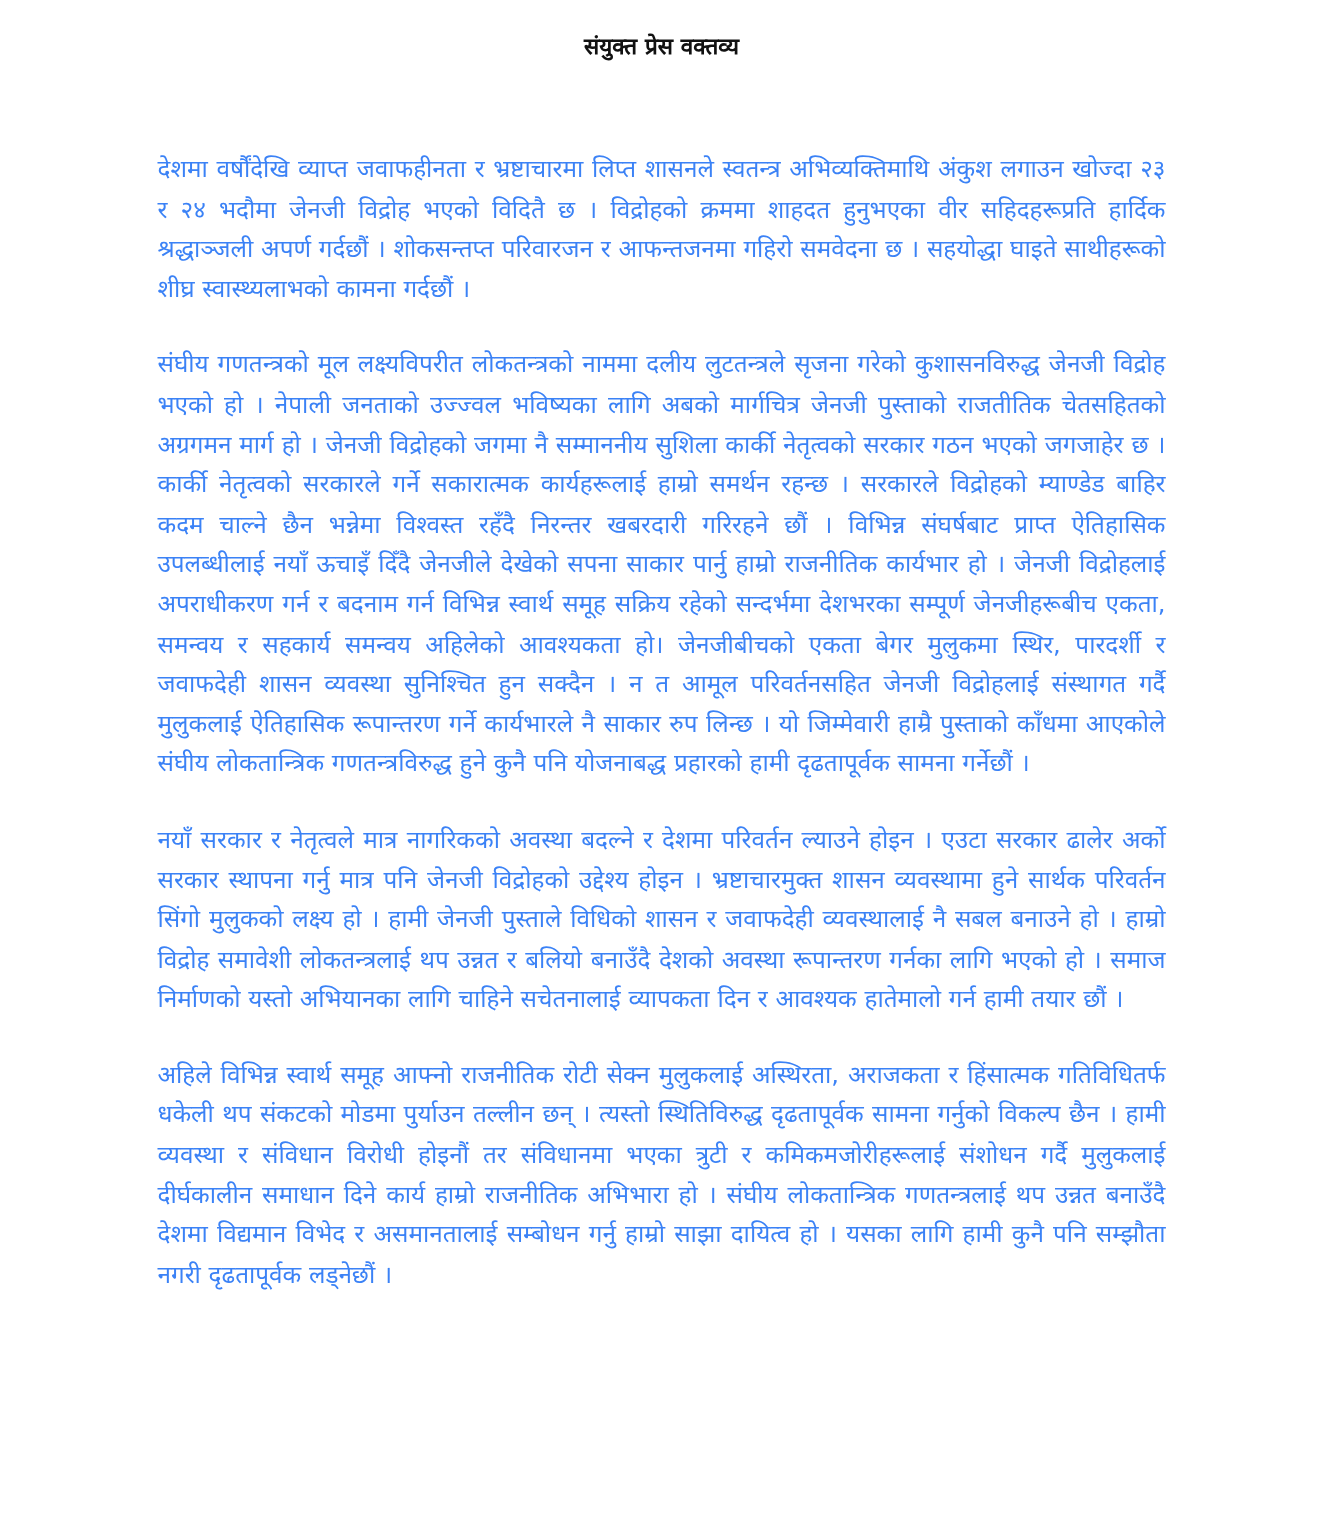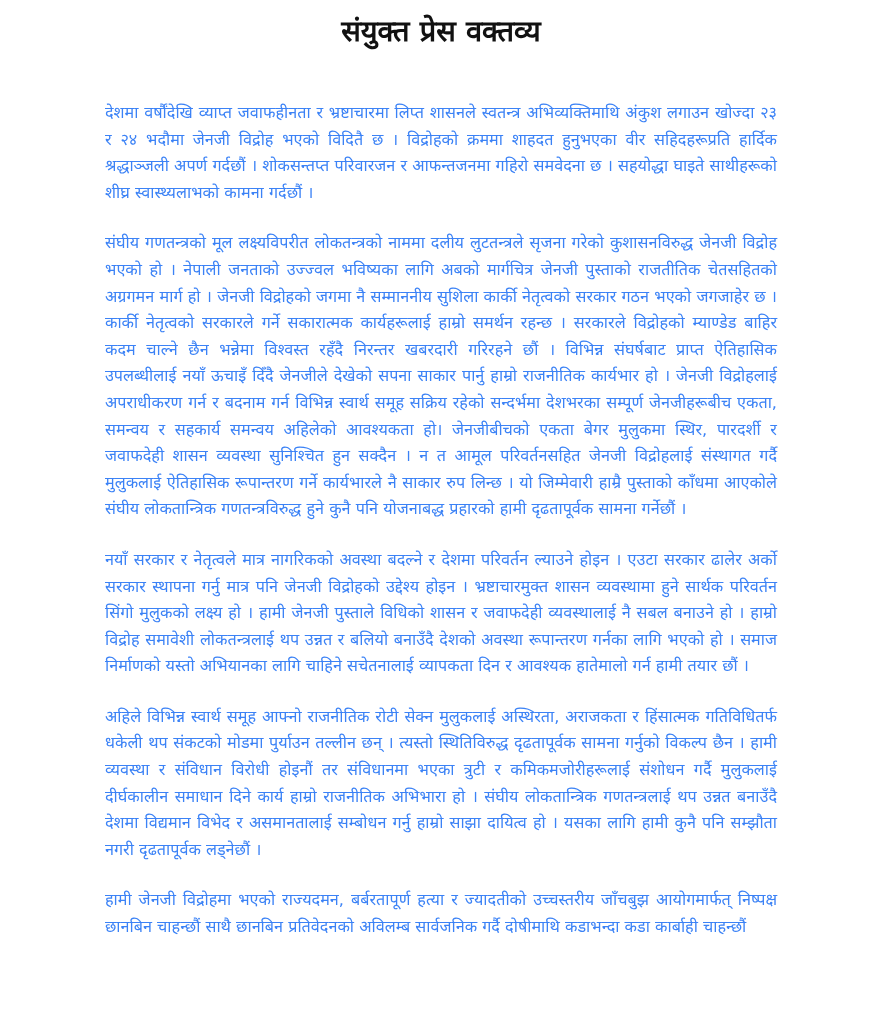--- a/index.html
+++ b/index.html
@@ -22,21 +22,21 @@
       width: 882px;
       height: 1024px;
       background: #ffffff;
     }
     .title {
       position: absolute;
       top: 14px;
       left: 0;
       width: 882px;
       text-align: center;
-      font-size: 29px;
+      font-size: 15px;
       font-weight: bold;
       line-height: 34px;
       color: #111111;
     }
     .body-text {
       position: absolute;
       left: 105px;
       top: 100px;
       width: 672px;
     }
@@ -52,15 +52,14 @@
 <body>
 
 <div class="page">
   <div class="title">संयुक्त प्रेस वक्तव्य</div>
 
   <div class="body-text">
     <p class="para">देशमा वर्षौंदेखि व्याप्त जवाफहीनता र भ्रष्टाचारमा लिप्त शासनले स्वतन्त्र अभिव्यक्तिमाथि अंकुश लगाउन खोज्दा २३ र २४ भदौमा जेनजी विद्रोह भएको विदितै छ । विद्रोहको क्रममा शाहदत हुनुभएका वीर सहिदहरूप्रति हार्दिक श्रद्धाञ्जली अपर्ण गर्दछौं । शोकसन्तप्त परिवारजन र आफन्तजनमा गहिरो समवेदना छ । सहयोद्धा घाइते साथीहरूको शीघ्र स्वास्थ्यलाभको कामना गर्दछौं ।</p>
     <p class="para">संघीय गणतन्त्रको मूल लक्ष्यविपरीत लोकतन्त्रको नाममा दलीय लुटतन्त्रले सृजना गरेको कुशासनविरुद्ध जेनजी विद्रोह भएको हो । नेपाली जनताको उज्ज्वल भविष्यका लागि अबको मार्गचित्र जेनजी पुस्ताको राजतीतिक चेतसहितको अग्रगमन मार्ग हो । जेनजी विद्रोहको जगमा नै सम्माननीय सुशिला कार्की नेतृत्वको सरकार गठन भएको जगजाहेर छ । कार्की नेतृत्वको सरकारले गर्ने सकारात्मक कार्यहरूलाई हाम्रो समर्थन रहन्छ । सरकारले विद्रोहको म्याण्डेड बाहिर कदम चाल्ने छैन भन्नेमा विश्वस्त रहँदै निरन्तर खबरदारी गरिरहने छौं । विभिन्न संघर्षबाट प्राप्त ऐतिहासिक उपलब्धीलाई नयाँ ऊचाइँ दिँदै जेनजीले देखेको सपना साकार पार्नु हाम्रो राजनीतिक कार्यभार हो । जेनजी विद्रोहलाई अपराधीकरण गर्न र बदनाम गर्न विभिन्न स्वार्थ समूह सक्रिय रहेको सन्दर्भमा देशभरका सम्पूर्ण जेनजीहरूबीच एकता, समन्वय र सहकार्य समन्वय अहिलेको आवश्यकता हो। जेनजीबीचको एकता बेगर मुलुकमा स्थिर, पारदर्शी र जवाफदेही शासन व्यवस्था सुनिश्चित हुन सक्दैन । न त आमूल परिवर्तनसहित जेनजी विद्रोहलाई संस्थागत गर्दै मुलुकलाई ऐतिहासिक रूपान्तरण गर्ने कार्यभारले नै साकार रुप लिन्छ । यो जिम्मेवारी हाम्रै पुस्ताको काँधमा आएकोले संघीय लोकतान्त्रिक गणतन्त्रविरुद्ध हुने कुनै पनि योजनाबद्ध प्रहारको हामी दृढतापूर्वक सामना गर्नेछौं ।</p>
     <p class="para">नयाँ सरकार र नेतृत्वले मात्र नागरिकको अवस्था बदल्ने र देशमा परिवर्तन ल्याउने होइन । एउटा सरकार ढालेर अर्को सरकार स्थापना गर्नु मात्र पनि जेनजी विद्रोहको उद्देश्य होइन । भ्रष्टाचारमुक्त शासन व्यवस्थामा हुने सार्थक परिवर्तन सिंगो मुलुकको लक्ष्य हो । हामी जेनजी पुस्ताले विधिको शासन र जवाफदेही व्यवस्थालाई नै सबल बनाउने हो । हाम्रो विद्रोह समावेशी लोकतन्त्रलाई थप उन्नत र बलियो बनाउँदै देशको अवस्था रूपान्तरण गर्नका लागि भएको हो । समाज निर्माणको यस्तो अभियानका लागि चाहिने सचेतनालाई व्यापकता दिन र आवश्यक हातेमालो गर्न हामी तयार छौं ।</p>
     <p class="para">अहिले विभिन्न स्वार्थ समूह आफ्नो राजनीतिक रोटी सेक्न मुलुकलाई अस्थिरता, अराजकता र हिंसात्मक गतिविधितर्फ धकेली थप संकटको मोडमा पुर्याउन तल्लीन छन् । त्यस्तो स्थितिविरुद्ध दृढतापूर्वक सामना गर्नुको विकल्प छैन । हामी व्यवस्था र संविधान विरोधी होइनौं तर संविधानमा भएका त्रुटी र कमिकमजोरीहरूलाई संशोधन गर्दै मुलुकलाई दीर्घकालीन समाधान दिने कार्य हाम्रो राजनीतिक अभिभारा हो । संघीय लोकतान्त्रिक गणतन्त्रलाई थप उन्नत बनाउँदै देशमा विद्यमान विभेद र असमानतालाई सम्बोधन गर्नु हाम्रो साझा दायित्व हो । यसका लागि हामी कुनै पनि सम्झौता नगरी दृढतापूर्वक लड्नेछौं ।</p>
-    <p class="para">हामी जेनजी विद्रोहमा भएको राज्यदमन, बर्बरतापूर्ण हत्या र ज्यादतीको उच्चस्तरीय जाँचबुझ आयोगमार्फत् निष्पक्ष छानबिन चाहन्छौं साथै छानबिन प्रतिवेदनको अविलम्ब सार्वजनिक गर्दै दोषीमाथि कडाभन्दा कडा कार्बाही चाहन्छौं</p>
   </div>
 </div>
 
 </body></html>

